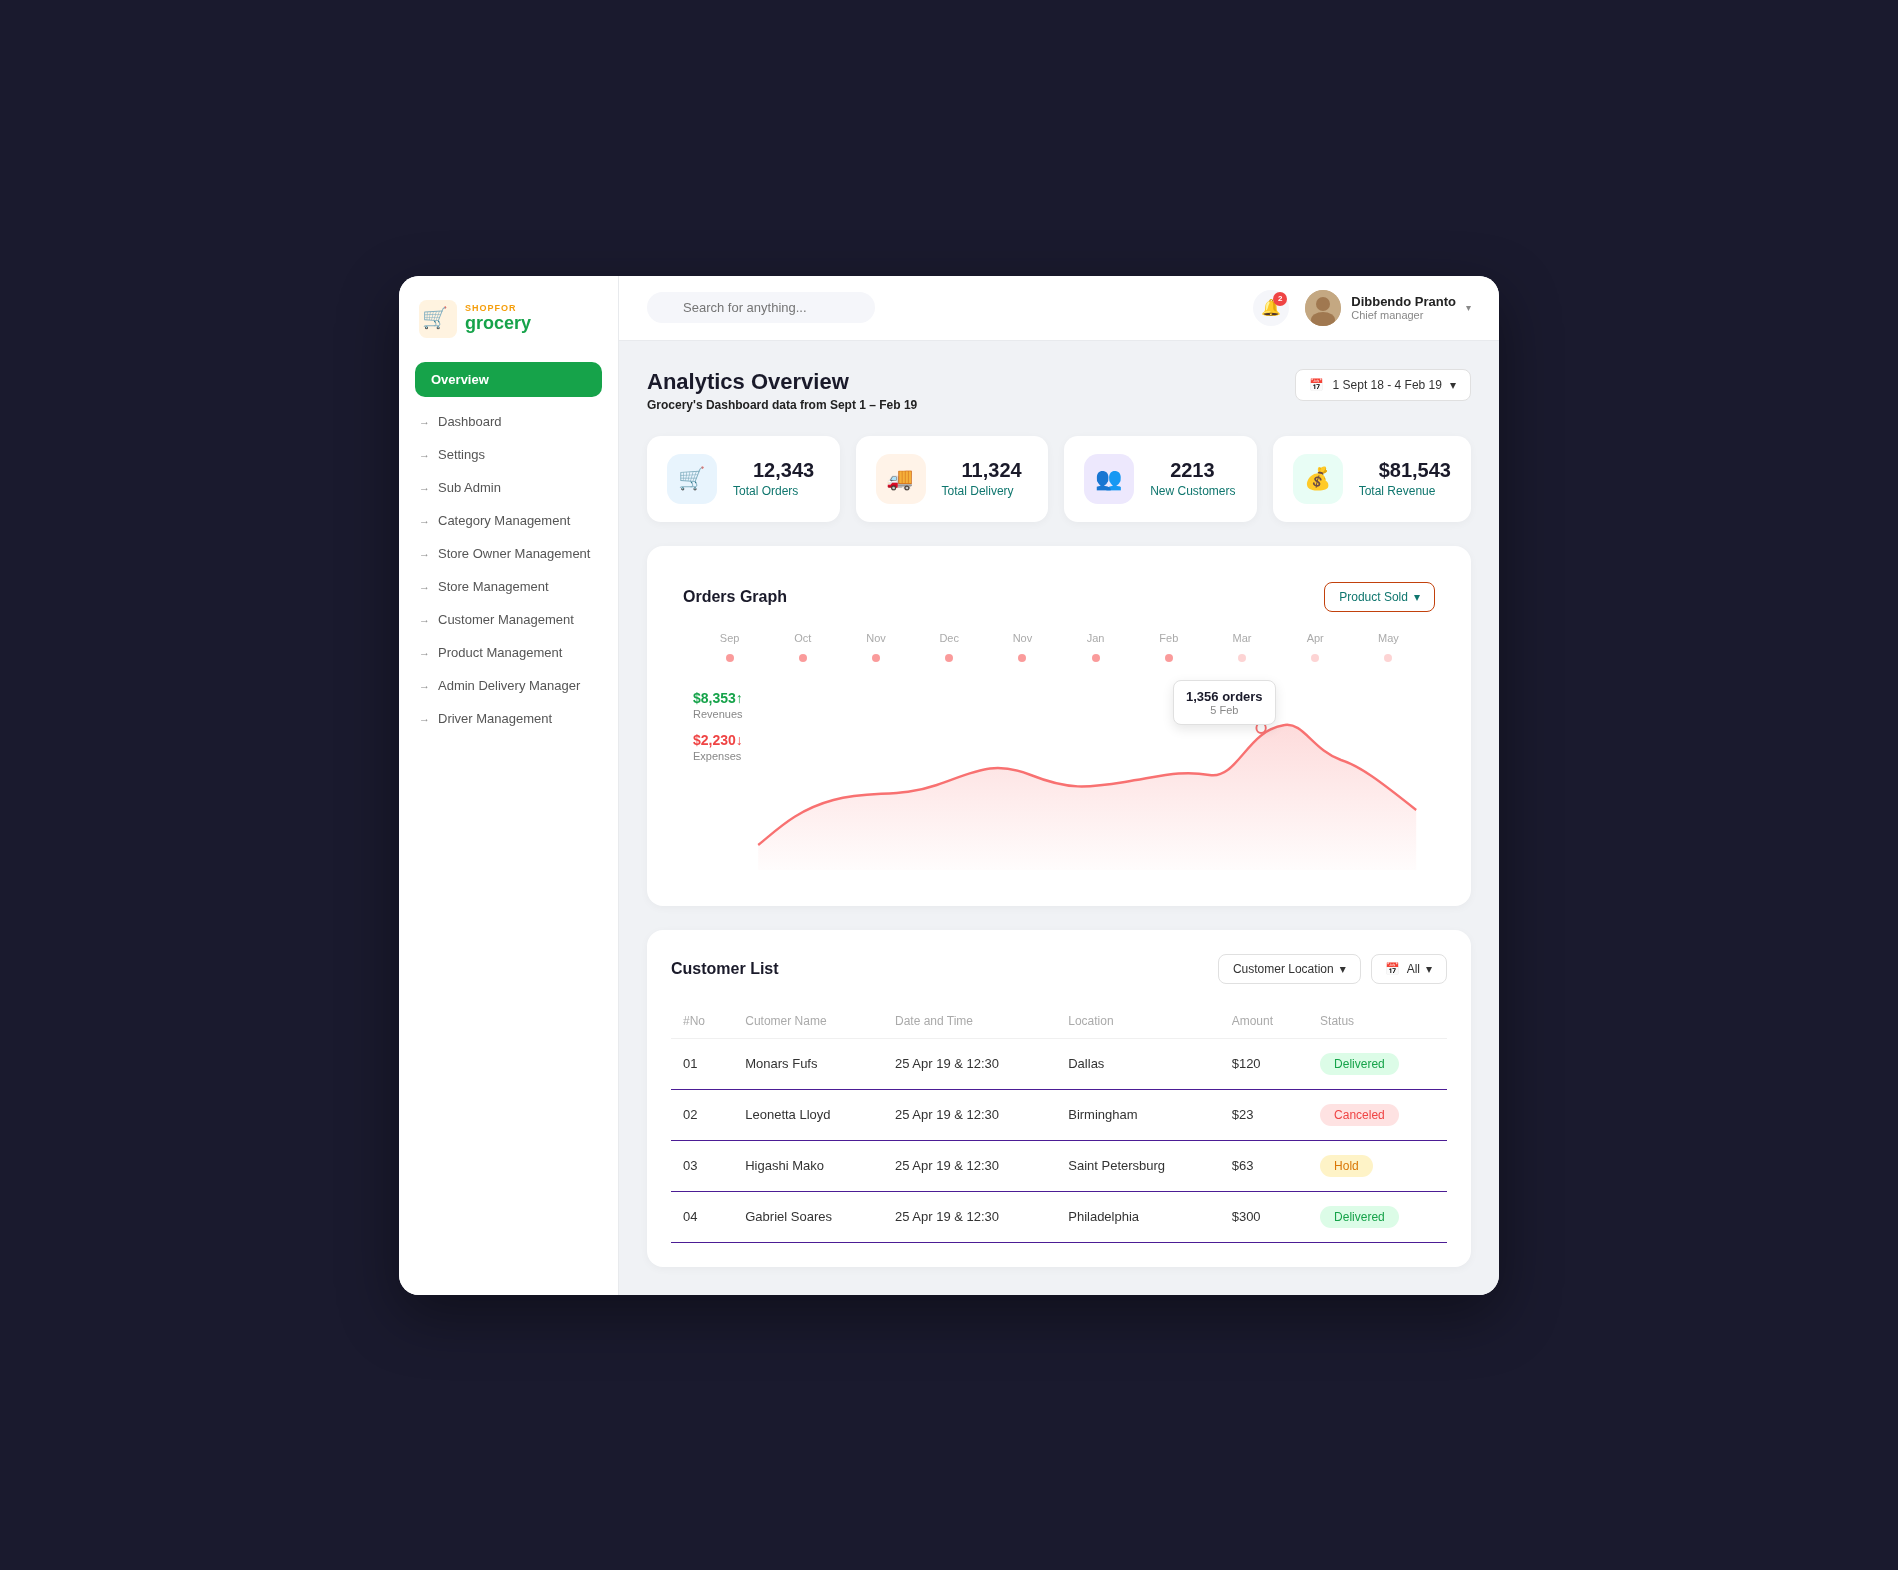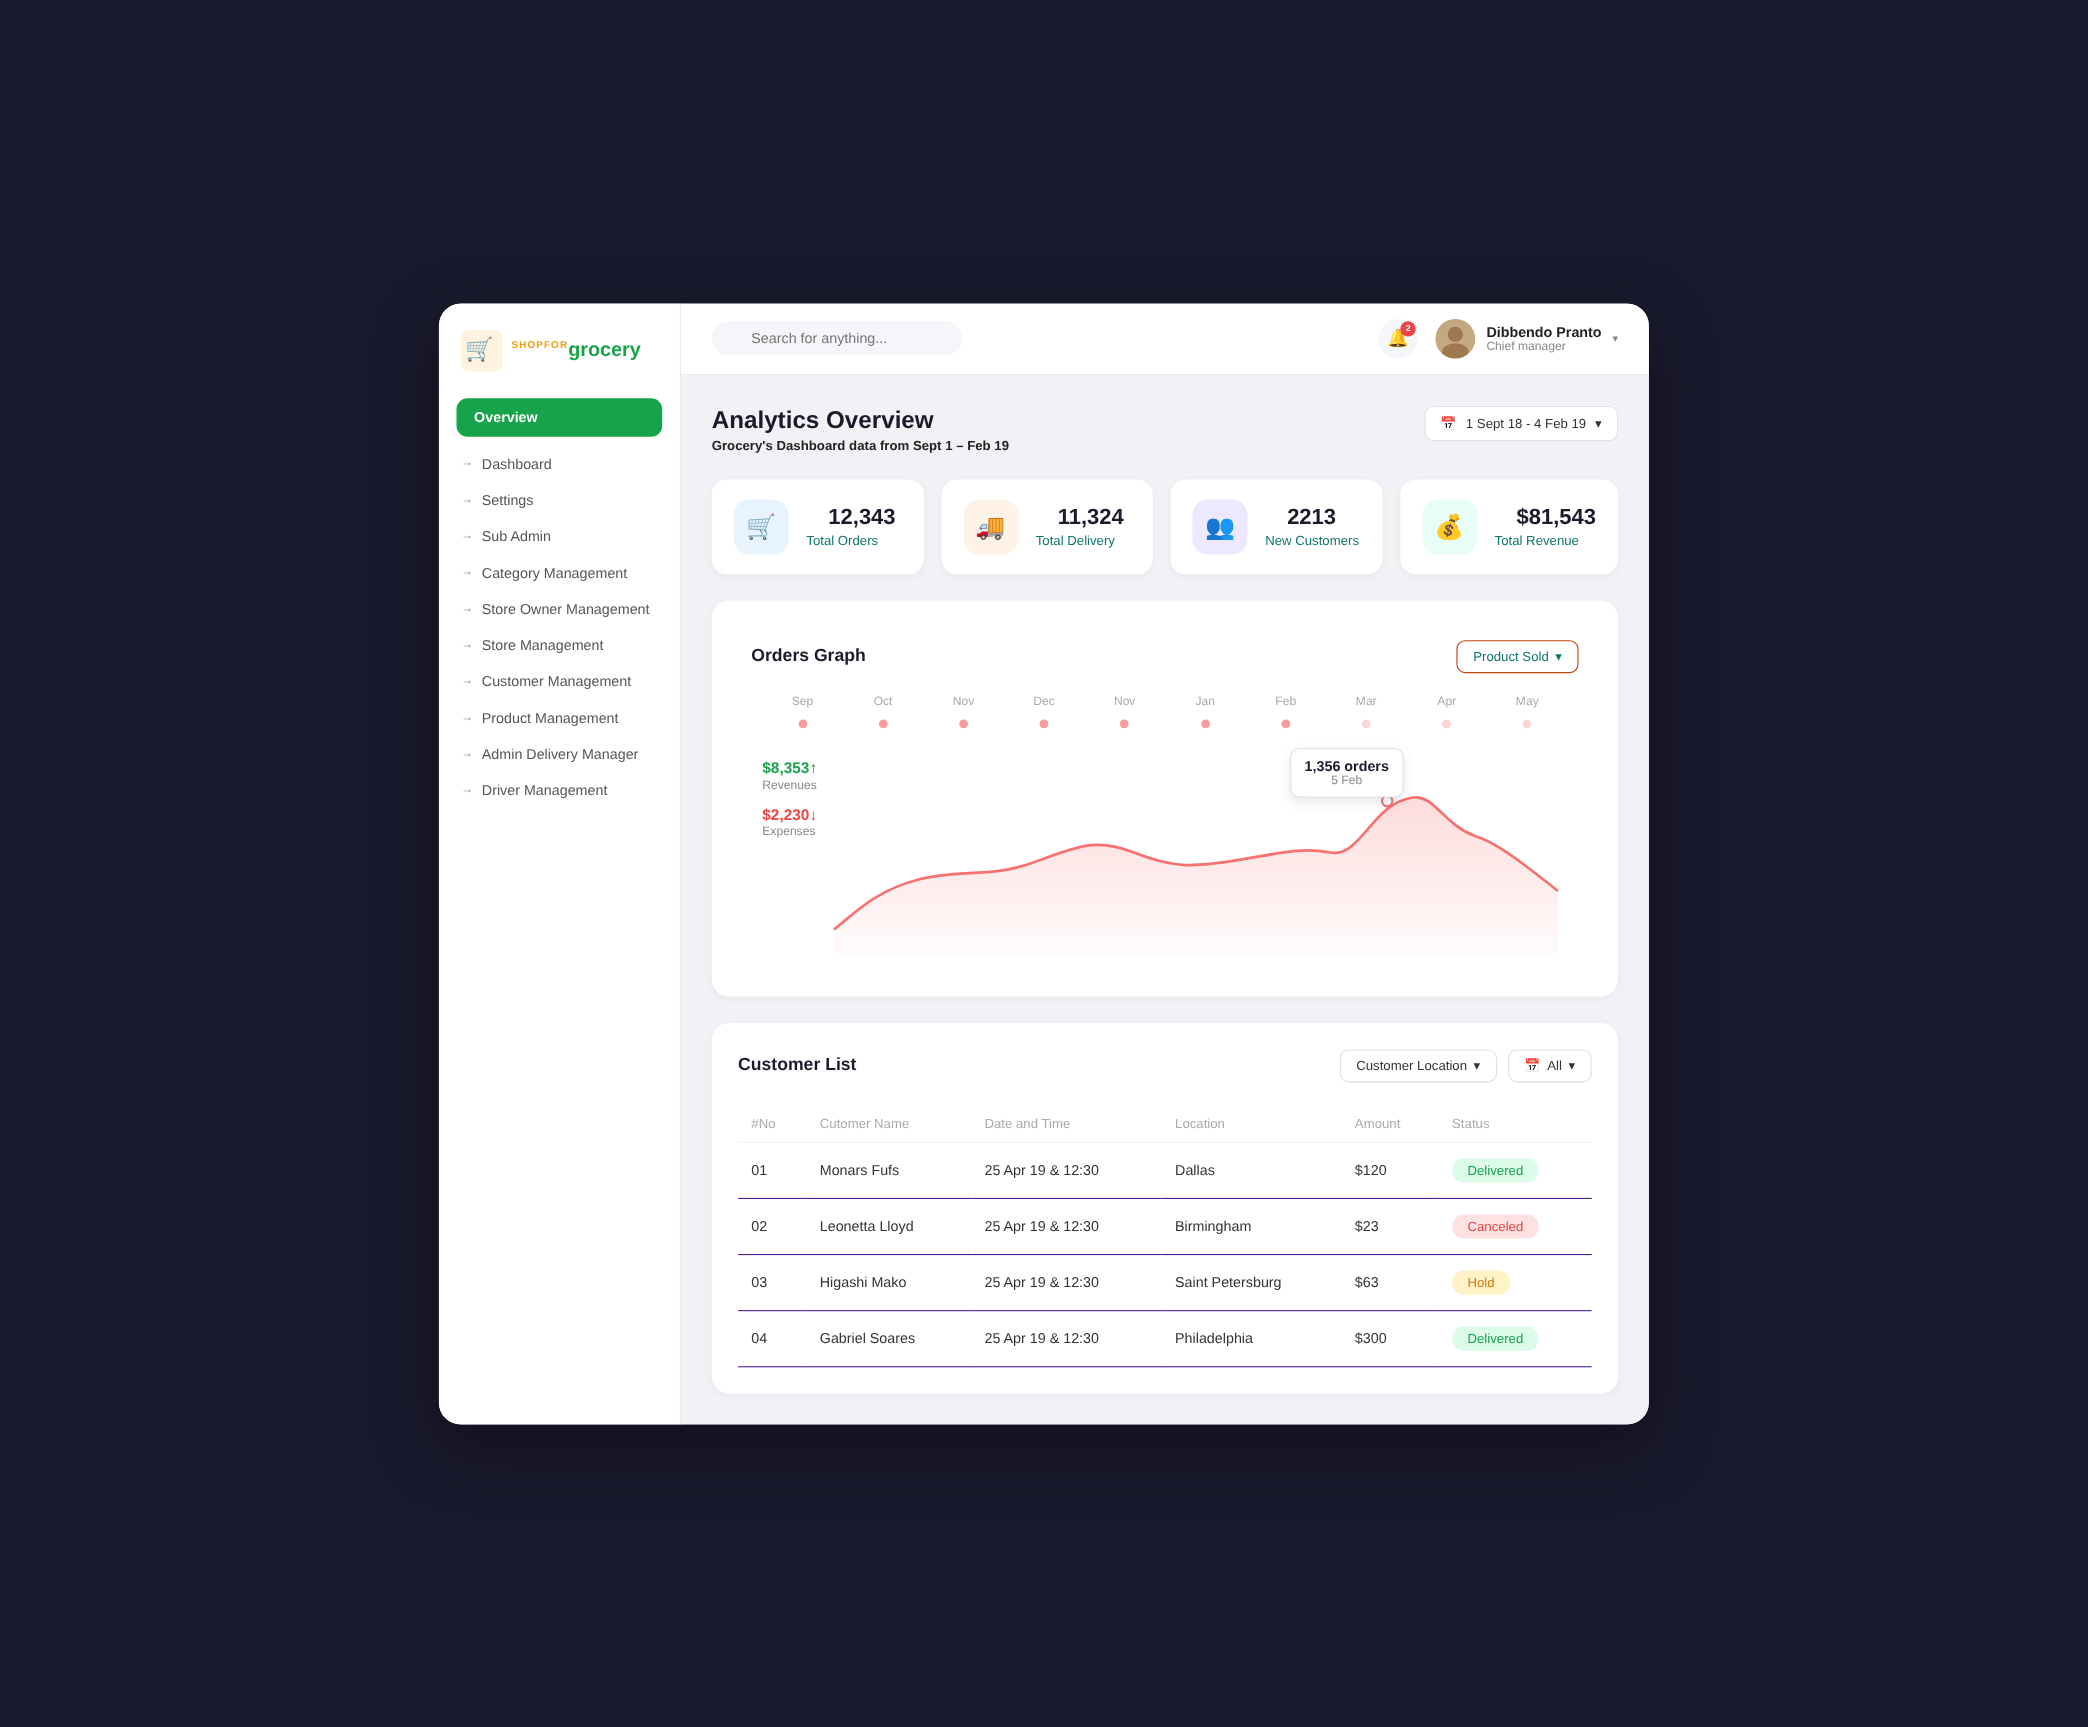--- a/index.html
+++ b/index.html
@@ -35,21 +35,21 @@
       display: flex;
       align-items: center;
       gap: 8px;
     }
     .logo-icon {
       width: 38px;
       height: 38px;
     }
     .logo-text {
       display: flex;
-      flex-direction: row;
+      flex-direction: column;
       line-height: 1.1;
     }
     .logo-shop {
       font-size: 9px;
       color: #f59e0b;
       font-weight: 700;
       letter-spacing: 1px;
     }
     .logo-grocery {
       font-size: 18px;

